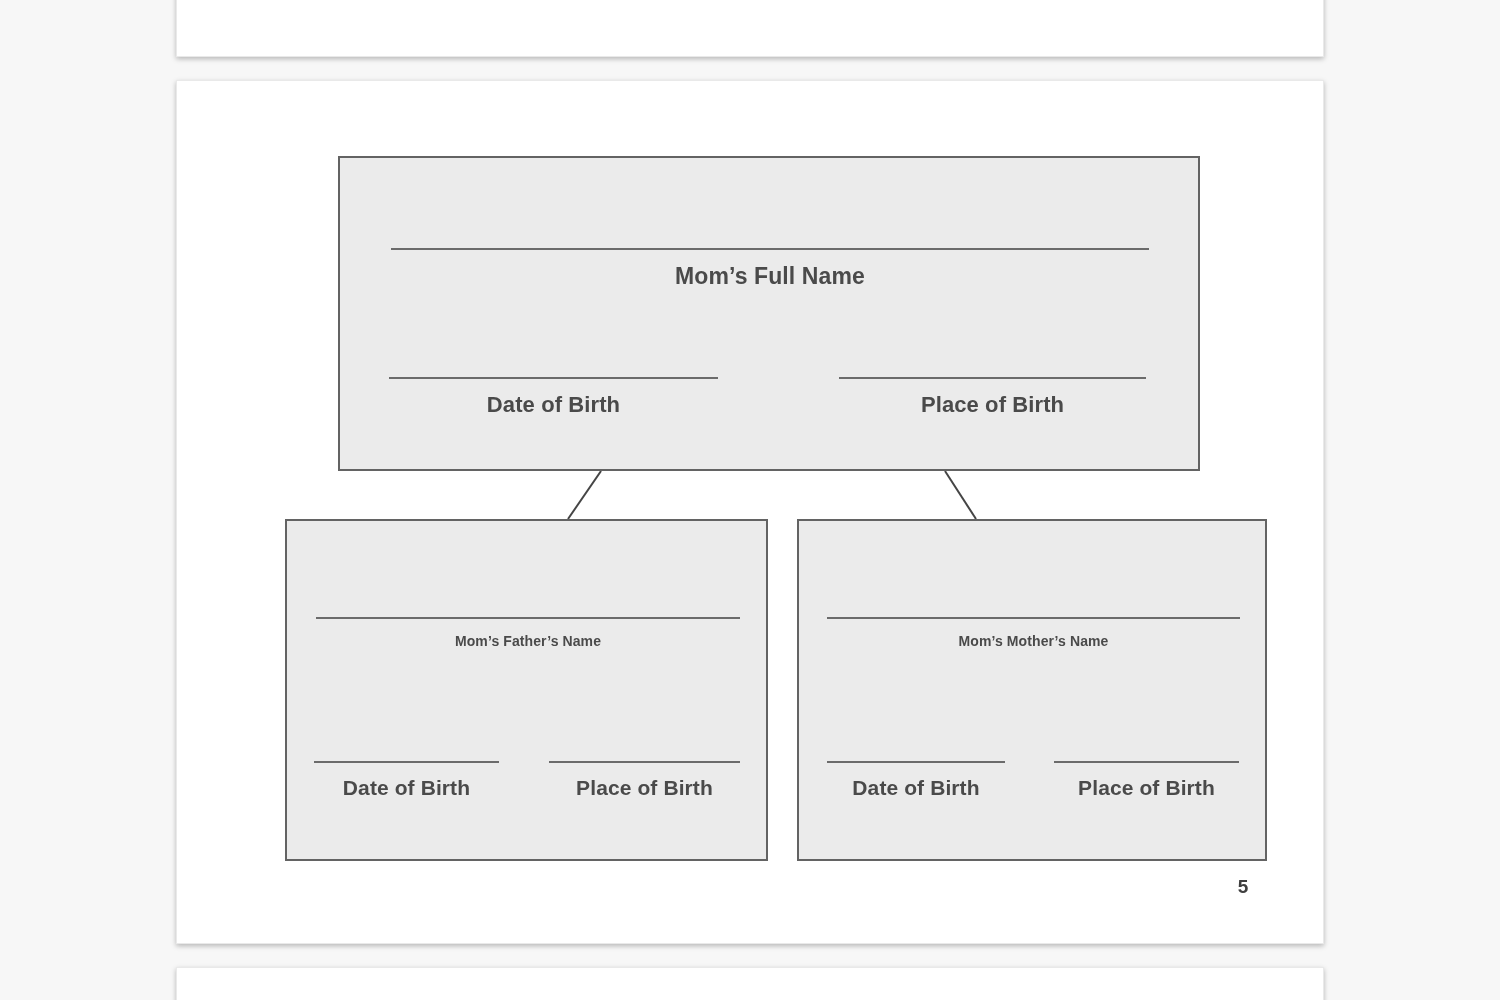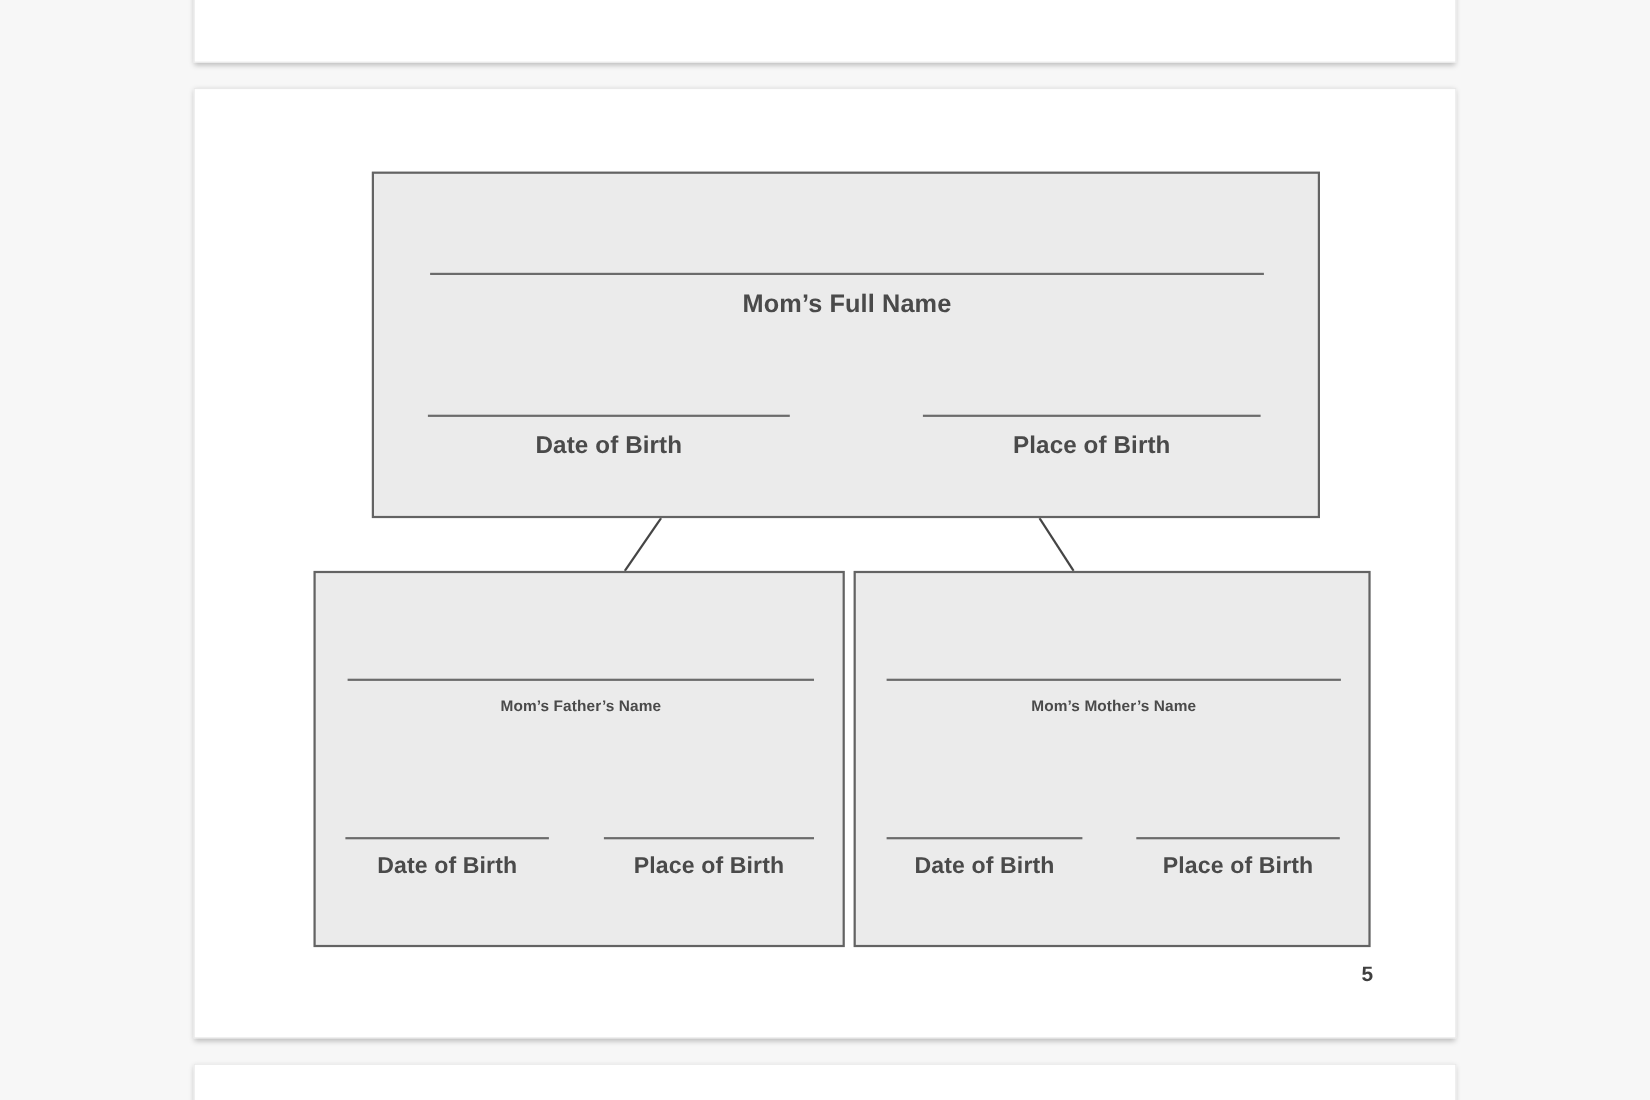--- a/index.html
+++ b/index.html
@@ -65,21 +65,21 @@
   }
 
   .node-left {
     left: 108px;   
     top:  438px;   
     width: 483px;  
     height: 342px; 
   }
 
   .node-right {
-    left: 599px;   
+    left: 620px;   
     top:  438px;
     width: 470px;  
     height: 342px;
     padding-left: 28px;
   }
 
   
   .field {
     position: absolute;
     box-sizing: border-box;

